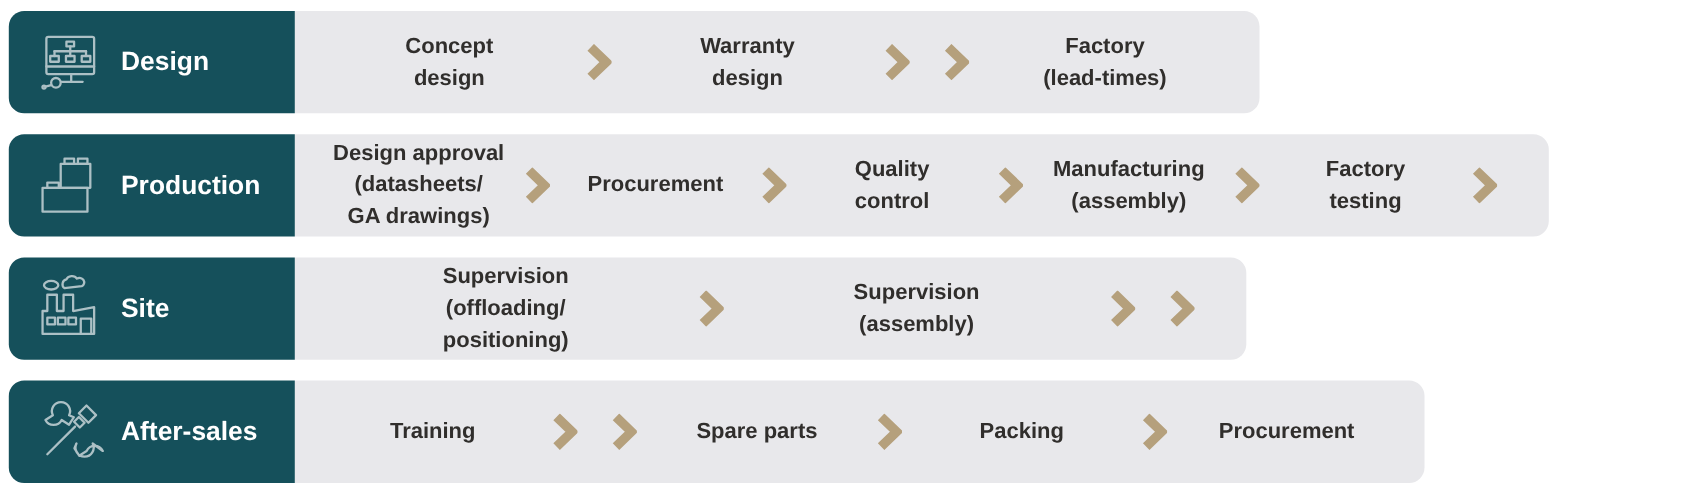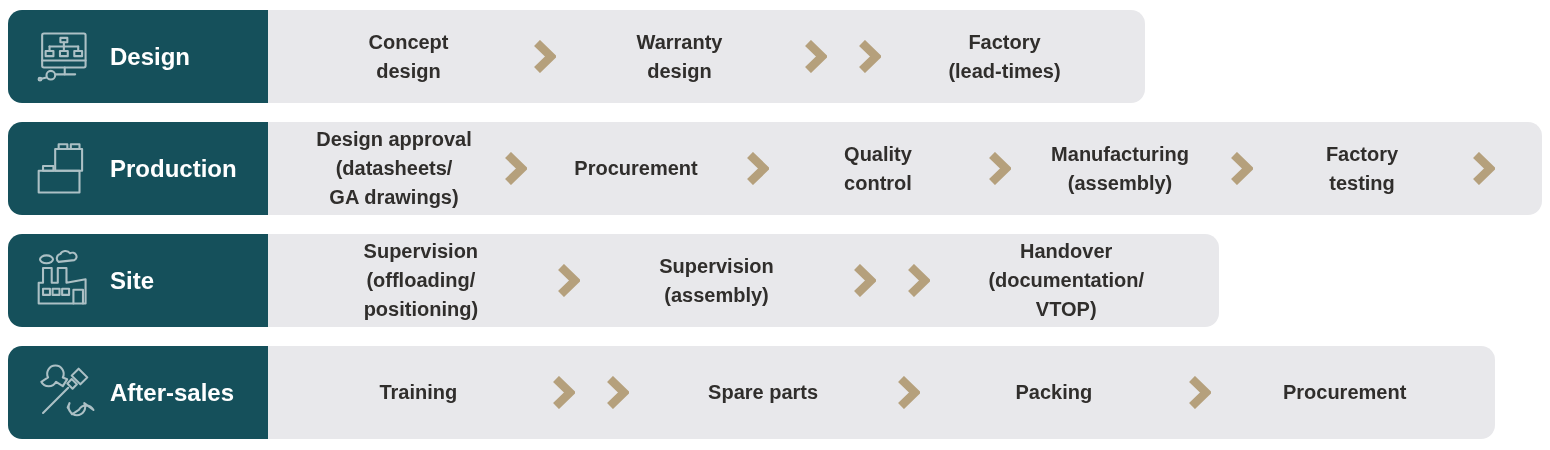--- a/index.html
+++ b/index.html
@@ -154,21 +154,21 @@
         <svg viewBox="0 0 76 76">
           <rect x="10" y="40" width="47" height="25"></rect>
           <rect x="15" y="34.5" width="12" height="5.5"></rect>
           <rect x="29" y="15" width="31" height="25"></rect>
           <rect x="33" y="9.5" width="10" height="5.5"></rect>
           <rect x="47" y="9.5" width="10" height="5.5"></rect>
         </svg>
       </span>
       <span class="label">Production</span>
     </div>
-    <div class="steps-box" style="width:1274px">
+    <div class="steps-box" style="width:1140px">
       <div class="step">Design approval
 (datasheets/
 GA drawings)</div>
       <span class="chev">
           <svg viewBox="0 0 23 33">
             <path d="M4 3 L18 16.5 L4 30"></path>
           </svg>
         </span>
       <div class="step">Procurement</div>
       <span class="chev">
@@ -208,61 +208,58 @@
           <rect x="15" y="47" width="8" height="7"></rect>
           <rect x="26" y="47" width="8" height="7"></rect>
           <rect x="37" y="47" width="8" height="7"></rect>
           <path d="M50 64 L50 48 L61 48 L61 64"></path>
           <ellipse cx="19" cy="13" rx="7.5" ry="4.5"></ellipse>
           <path d="M33 16 a5 5 0 0 1 2 -9 a6 5 0 0 1 11 -1 a5 4.5 0 0 1 5 8 Z"></path>
         </svg>
       </span>
       <span class="label">Site</span>
     </div>
-    <div class="steps-box" style="width:951px">
+    <div class="steps-box" style="width:865px">
       <div class="step">Supervision
 (offloading/
 positioning)</div>
       <span class="chev">
           <svg viewBox="0 0 23 33">
             <path d="M4 3 L18 16.5 L4 30"></path>
           </svg>
         </span>
       <div class="step">Supervision
 (assembly)</div>
       <span class="chev">
           <svg viewBox="0 0 23 33">
             <path d="M4 3 L18 16.5 L4 30"></path>
           </svg>
         </span>
       <span class="chev">
           <svg viewBox="0 0 23 33">
             <path d="M4 3 L18 16.5 L4 30"></path>
           </svg>
         </span>
-      <div class="step">Handover
-(documentation/
-VTOP)</div>
     </div>
   </div>
 
   <div class="row">
     <div class="label-box">
       <span class="icon">
         <svg viewBox="0 0 76 76">
           <path d="M25 26 a9.5 9.5 0 1 1 12 -12 l5 -2 2 9 -9 2 a9.5 9.5 0 0 1 -12 12 Z" transform="rotate(45 30 18) translate(0 0)"></path>
           <path d="M51 63 a9.5 9.5 0 1 1 12 -12 l-2 -5 -9 -2 -2 9 a9.5 9.5 0 0 1 -12 12 Z" transform="rotate(225 54 54)"></path>
           <path d="M56 10 l10 10 -8 8 -10 -10 Z"></path>
           <path d="M48 22 l6 6 -5 5 -6 -6 Z"></path>
           <line x1="44" y1="32" x2="15" y2="61"></line>
         </svg>
       </span>
       <span class="label">After-sales</span>
     </div>
-    <div class="steps-box" style="width:1227px">
+    <div class="steps-box" style="width:1027px">
       <div class="step">Training</div>
       <span class="chev">
           <svg viewBox="0 0 23 33">
             <path d="M4 3 L18 16.5 L4 30"></path>
           </svg>
         </span>
       <span class="chev">
           <svg viewBox="0 0 23 33">
             <path d="M4 3 L18 16.5 L4 30"></path>
           </svg>

